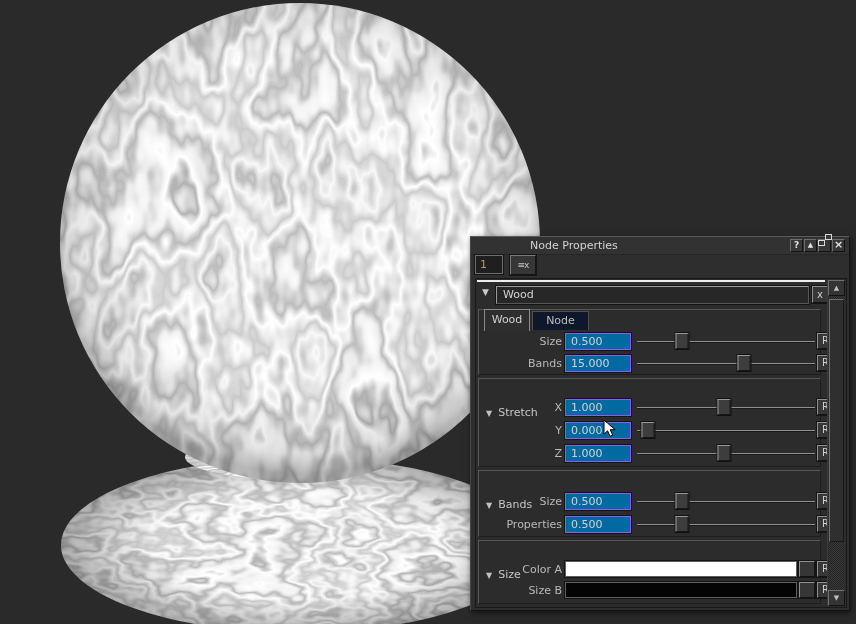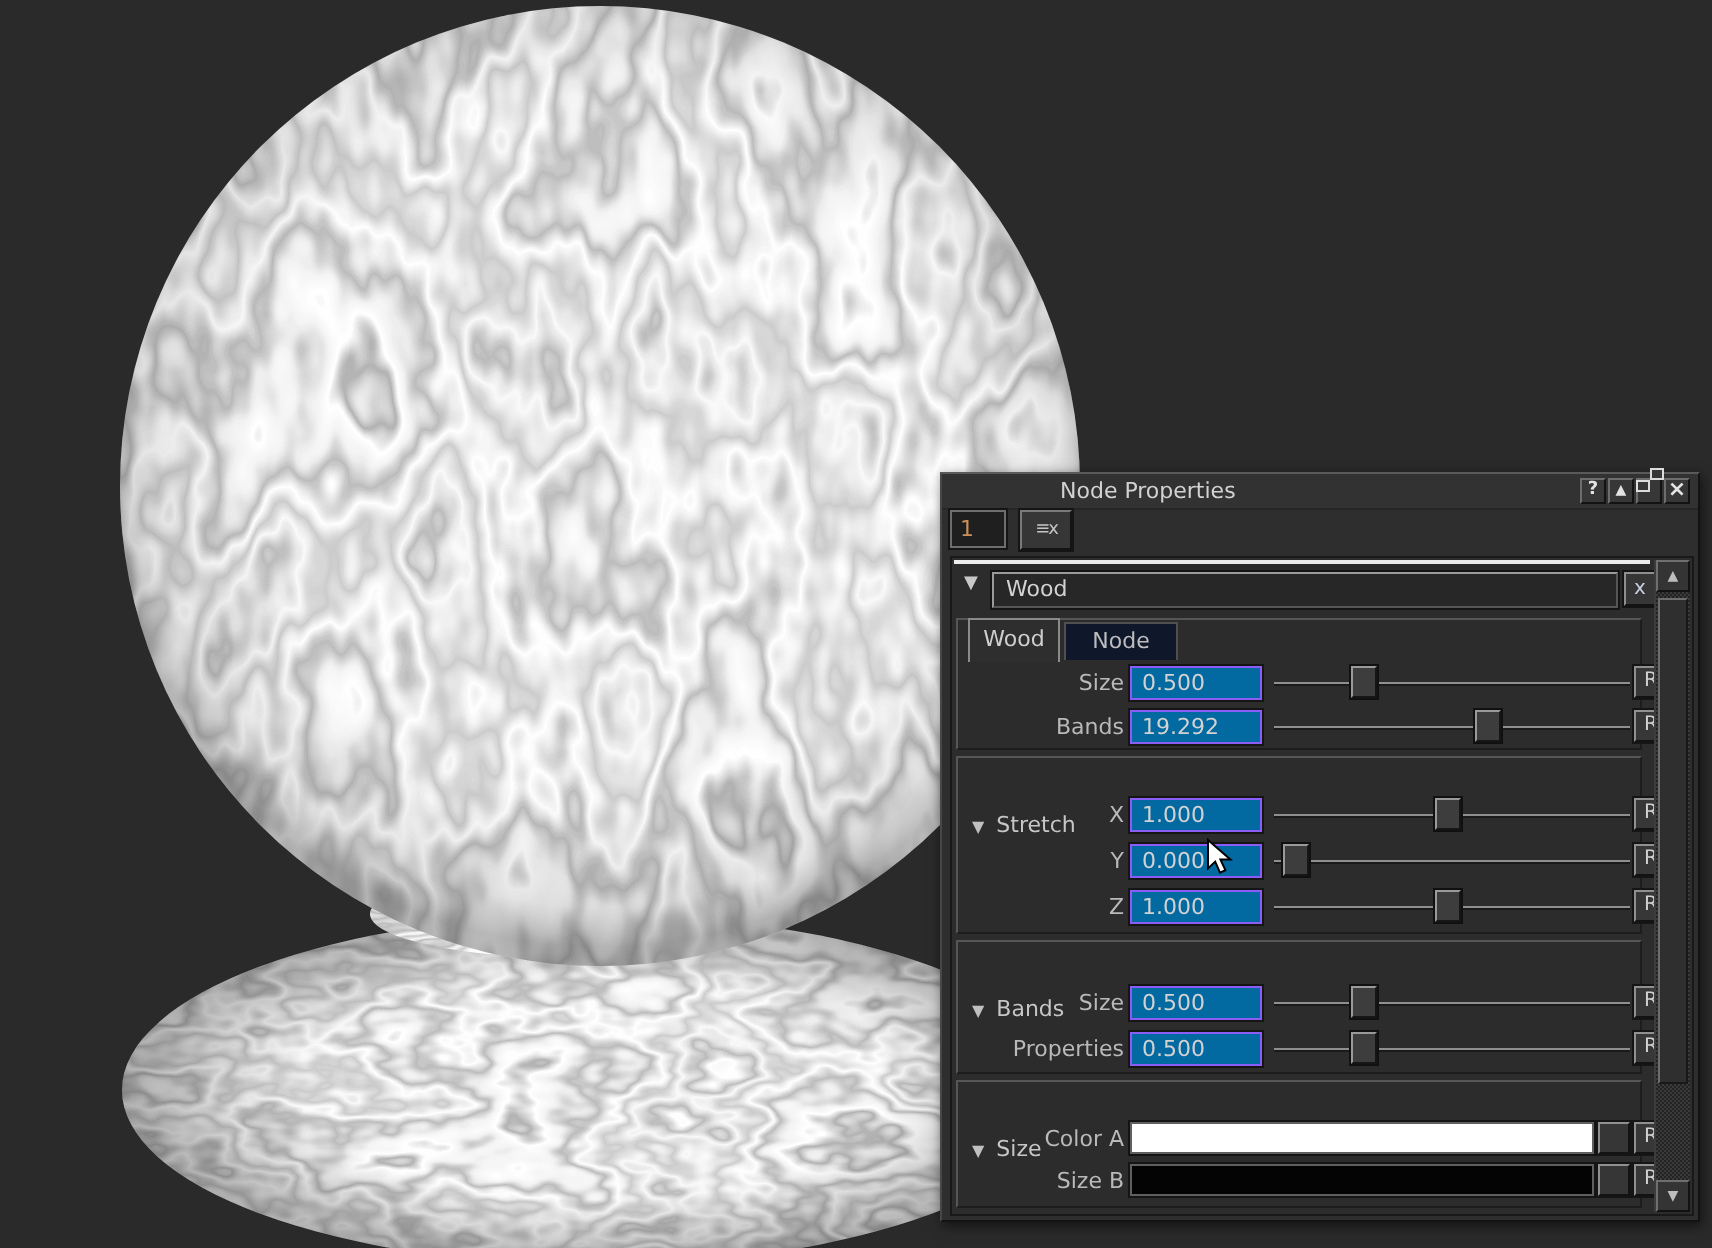--- a/index.html
+++ b/index.html
@@ -190,21 +190,21 @@
             </span>
           <span class="pslider">
             <span class="ptrack"></span>
             <span class="phandle" style="left: 25%;"></span>
           </span>
           <span class="rbtn">R</span>
         </div>
         <div class="prow" style="top:44px">
           <span class="plabel">Bands</span>
           <span class="pfield">
-              <span>19.292</span>
+              <span>15.000</span>
             </span>
           <span class="pslider">
             <span class="ptrack"></span>
             <span class="phandle" style="left: 60%;"></span>
           </span>
           <span class="rbtn">R</span>
         </div>
       </div>
 
       <div class="group g2">

